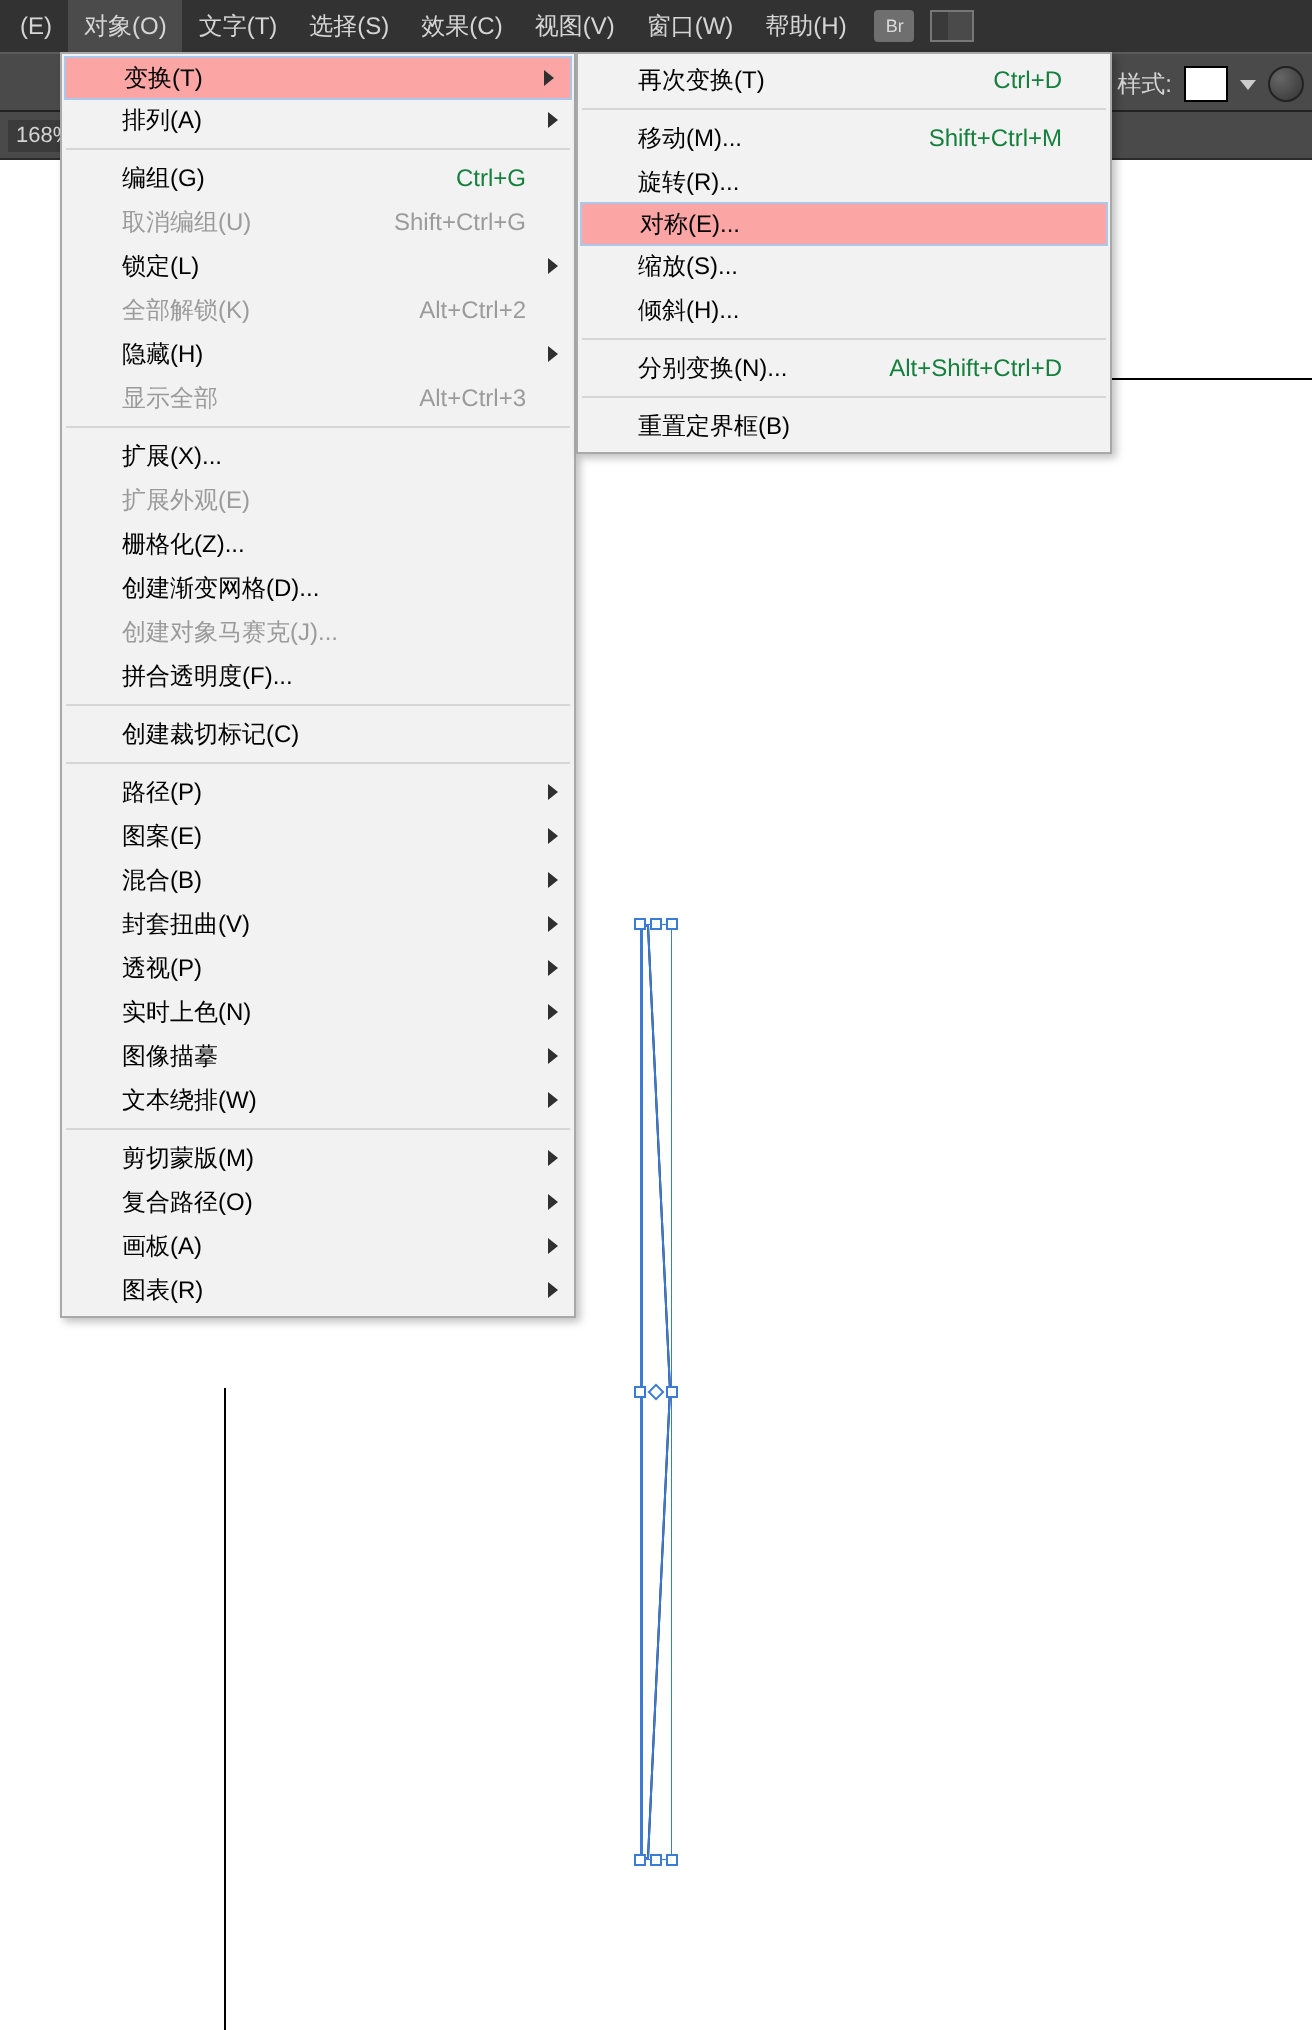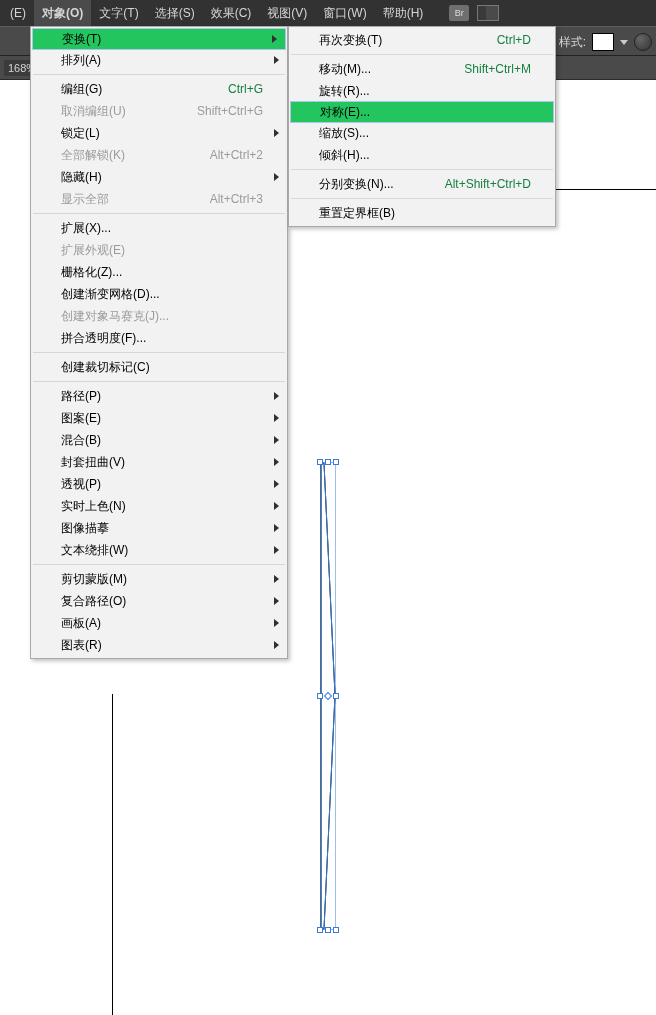--- a/index.html
+++ b/index.html
@@ -21,24 +21,23 @@
       padding-left: 2px;
     }
     .topbar .menu-item {
       padding: 0 8px;
       height: 26px;
       line-height: 26px;
       cursor: default;
     }
     .topbar .menu-item.active {
       background: #4b4b4b;
-      font-weight: bold;
     }
     .topbar .br-badge {
-      margin-left: 18px;
+      margin-left: 6px;
       width: 20px; height: 16px;
       background: #6f6f6f;
       border-radius: 2px;
       font-size: 9px;
       color: #dcdcdc;
       display: flex;
       align-items: center;
       justify-content: center;
     }
     .topbar .layout-icon {
@@ -168,21 +167,21 @@
       height: 22px;
       line-height: 22px;
       color: #000;
       white-space: nowrap;
       justify-content: space-between;
     }
     .dropdown .item.disabled {
       color: #9b9b9b;
     }
     .dropdown .item.highlight {
-      background: #22c55e;
+      background: #fca5a5;
       border: 1px solid #aac7ec;
       margin: -1px 1px;
       padding: 0 23px 0 29px;
     }
     .dropdown .item .label { }
     .dropdown .item .shortcut {
       color: #15803d;
       padding-left: 30px;
     }
     .dropdown .item.disabled .shortcut {

